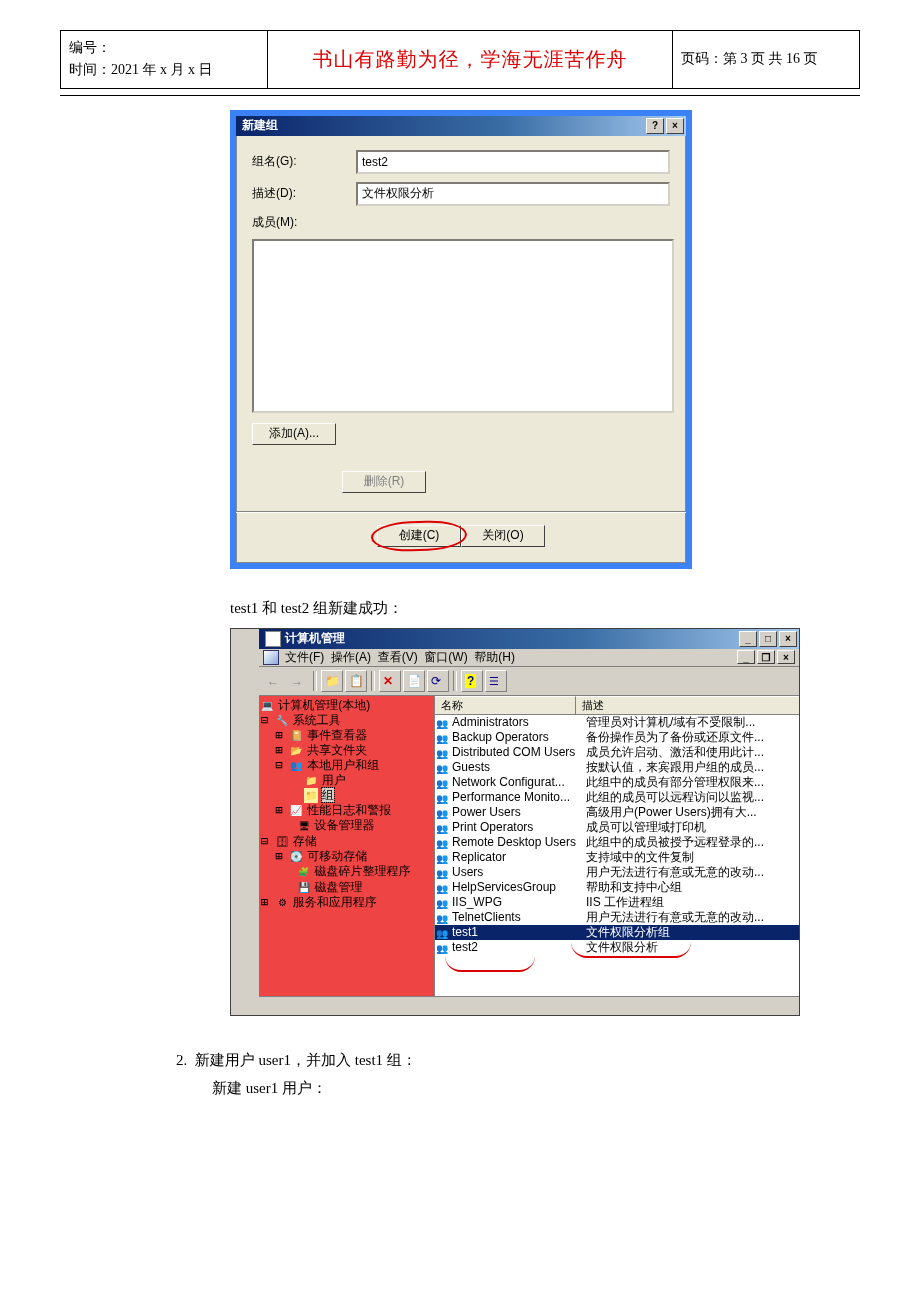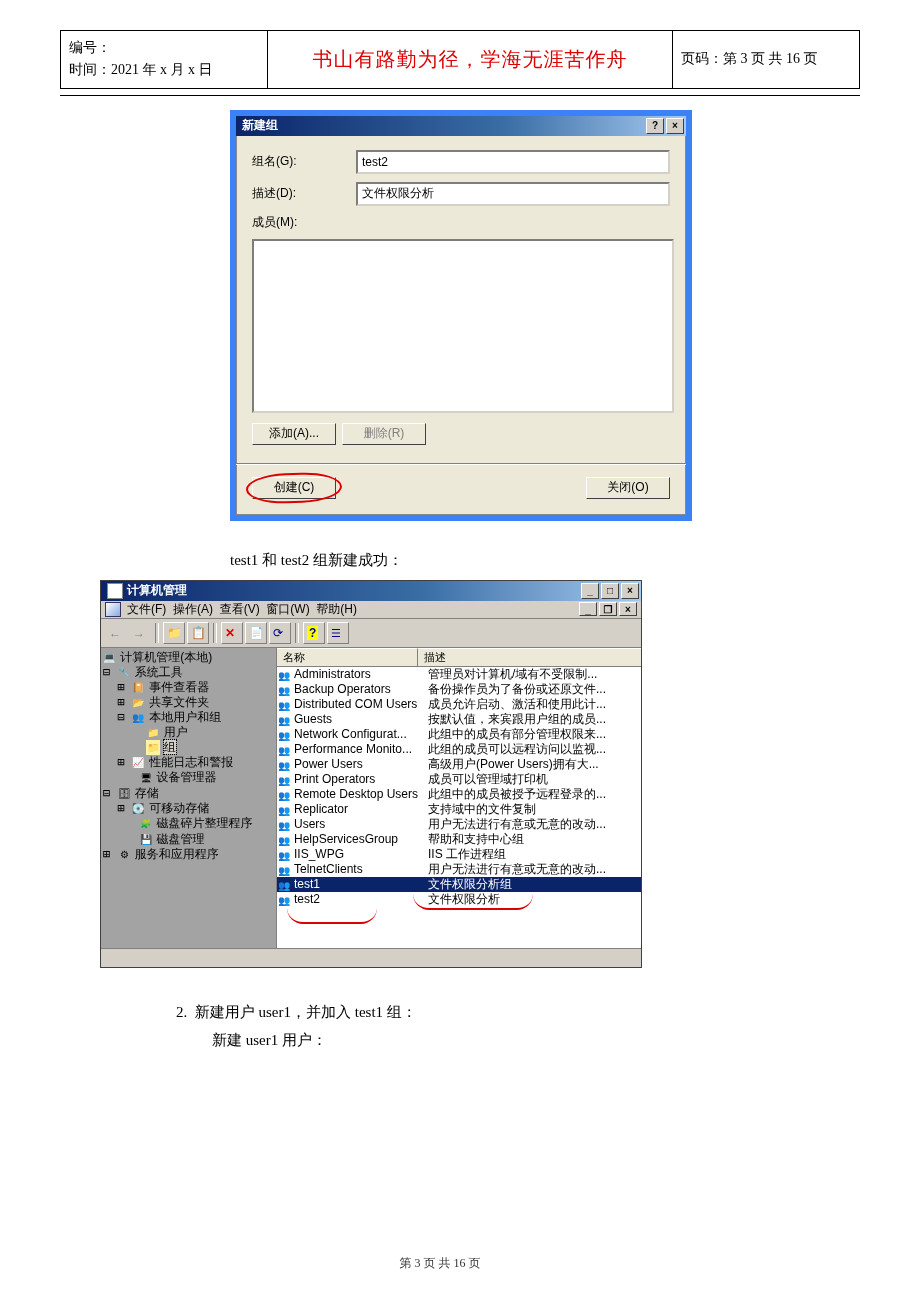--- a/index.html
+++ b/index.html
@@ -93,24 +93,24 @@
     height: 22px;
     background: #ece9d8;
     border: 1px solid #fff;
     border-right-color: #404040;
     border-bottom-color: #404040;
     font-size: 12px;
     font-family: Tahoma, "SimSun", sans-serif;
     padding: 0 8px;
     cursor: default;
   }
-  .wbtn.disabled { color: #808080; }
+  .wbtn.disabled { color: #808080; margin-top: 48px; }
   .foot-sep { height: 1px; background: #808080; margin: 18px -16px 0 -16px; }
   .foot-sep2 { height: 1px; background: #fff; margin: 0 -16px 12px -16px; }
-  .footrow { display: flex; justify-content: space-between; }
+  .footrow { display: flex; justify-content: center; }
   .circ-red {
     position: relative;
     display: inline-block;
   }
   .circ-red::after {
     content: "";
     position: absolute;
     left: -6px; right: -6px; top: -4px; bottom: -4px;
     border: 2px solid #d00;
     border-radius: 50%/60%;
@@ -119,26 +119,28 @@
   }
 
   .body-text {
     margin: 30px 0 10px 130px;
     font-size: 15px;
     font-family: "SimSun", serif;
   }
 
   
   .mmc {
+    margin-left: 130px;
     width: 540px;
     border: 1px solid #404040;
     background: #d4d0c8;
     font-family: Tahoma, "SimSun", sans-serif;
     font-size: 12px;
     position: relative;
+    padding-left: 28px;
   }
   .mmc .titlebar .ticon {
     width: 14px; height: 14px; margin-right: 4px;
     background: #fff; border: 1px solid #888;
   }
   .subbar {
     height: 17px;
     display: flex; align-items: center;
     background: #d4d0c8;
     padding: 0 4px;
@@ -172,21 +174,21 @@
   .ic-del::before { content: "✕"; }
   .ic-copy::before { content: "📄"; font-size: 12px; }
   .ic-refresh::before { content: "⟳"; color: #008; }
   .ic-help::before { content: "?"; color: #00a; font-weight: bold; background:#ff0; padding:0 2px; }
   .ic-list::before { content: "☰"; color:#008; font-size:11px; }
 
   .mmc-body { display: flex; height: 300px; background: #fff; }
   .tree-pane {
     width: 175px;
     border-right: 1px solid #808080;
-    background: #a3a3a3;
+    background: #ef4444;
     overflow: hidden;
   }
   .tree-hdr, .list-hdr {
     background: #ece9d8;
     border-bottom: 1px solid #808080;
     display: flex;
     font-size: 12px;
   }
   .th-cell {
     padding: 1px 6px;

